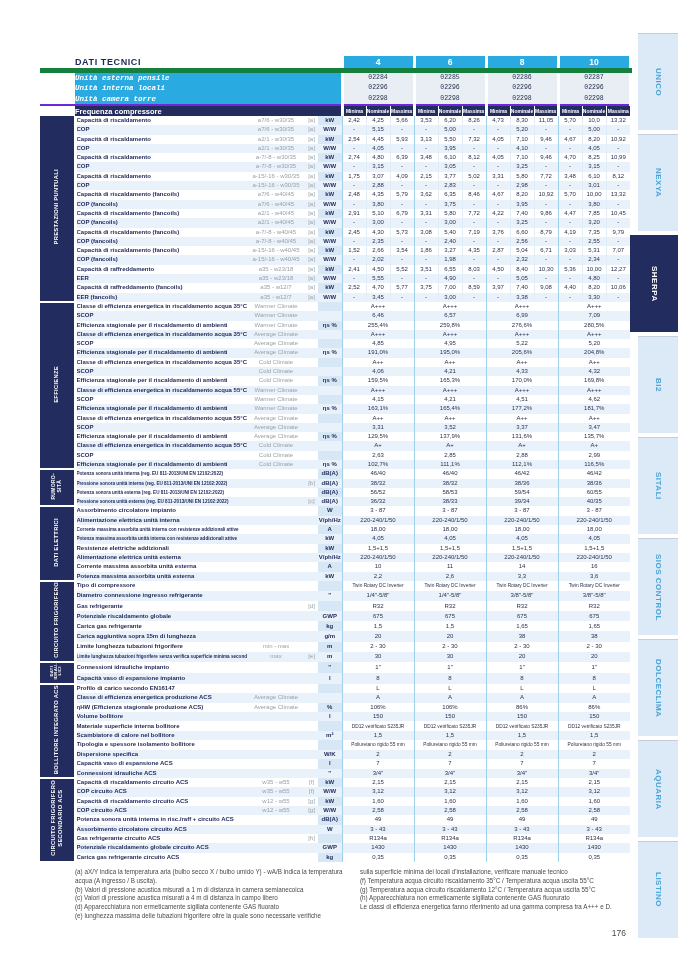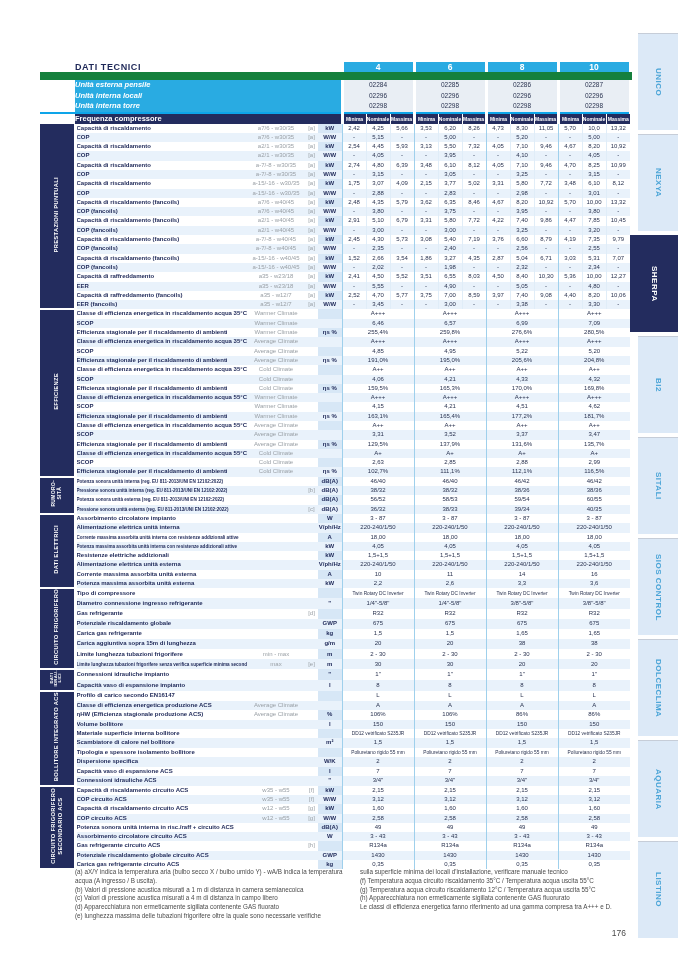--- a/index.html
+++ b/index.html
@@ -1,36 +1,36 @@
 <!DOCTYPE html>
 <html><head>
 <meta charset="utf-8">
 <style>
   * { margin:0; padding:0; box-sizing:border-box; }
   html,body { width:678px; height:959px; background:#fff;
     font-family:"Liberation Sans", sans-serif; }
   body { position:relative; overflow:hidden; }
 
   
-  #table-wrap { position:absolute; left:40px; top:62px; width:592px; }
+  #table-wrap { position:absolute; left:40px; top:56px; width:592px; }
   table.spec { border-collapse:collapse; table-layout:fixed; width:590px; }
   table.spec td { padding:0; overflow:hidden; white-space:nowrap; vertical-align:middle; }
 
   td.blank { background:#fff; }
   td.title-cell { font-size:9px; font-weight:bold; color:#1d2757; letter-spacing:.6px; padding-left:4px; height:14px; }
   td.size-h { background:#29abe2; color:#fff; font-weight:bold; font-size:8.5px; text-align:center; height:14px;
     border-left:3px solid #fff; border-right:3px solid #fff; }
-  tr.h2 td { border-top:8px solid #15803d; }
+  tr.h2 td { border-top:5px solid #15803d;font-family:Liberation Mono, monospace; }
   td.unit-names { background:#29abe2; color:#fff; font-weight:bold; font-style:italic; font-size:7.5px;
     padding-left:5px; height:34px; }
   td.unit-names div { line-height:10.5px; }
   td.codes { background:#e9eef4; color:#2a3350; font-size:6.5px; text-align:center;
     border-left:3px solid #fff; border-right:3px solid #fff; }
   td.codes div { line-height:10.5px; }
-  tr.h3 td { border-top:2px solid #0ea5e9; }
+  tr.h3 td { border-top:2px solid #6d28d9; }
   td.freq { background:#232c5e; color:#fff; font-weight:bold; font-size:7.5px; padding-left:5px; height:11px; }
   td.sub-h { background:#232c5e; color:#fff; font-weight:bold; font-size:5px; text-align:center; height:11px;
     border-left:1px solid rgba(255,255,255,.35); }
   td.sub-h.g-start { border-left:3px solid #fff; }
 
   tr.data-row { height:9.3px; }
   tr.data-row td { line-height:9.3px; font-size:6px; }
   tr.stripe > td { background:#e9f2fb; }
   td.c-label { text-align:left; padding-left:3px; font-weight:bold; color:#1d2757; font-size:6px; }
   td.c-label.sm { font-size:4.6px; }
@@ -90,21 +90,21 @@
           <td class="size-h" colspan="3">4</td>
           <td class="size-h" colspan="3">6</td>
           <td class="size-h" colspan="3">8</td>
           <td class="size-h" colspan="3">10</td>
         </tr>
         <tr class="h2">
           <td class="blank"></td>
           <td class="unit-names" colspan="4">
             <div>Unità esterna pensile</div>
             <div>Unità interna locali</div>
-            <div>Unità interna torre</div>
+            <div>Unità camera torre</div>
           </td>
           <td class="codes" colspan="3">
             <div>02284</div>
             <div>02296</div>
             <div>02298</div>
           </td>
           <td class="codes" colspan="3">
             <div>02285</div>
             <div>02296</div>
             <div>02298</div>

